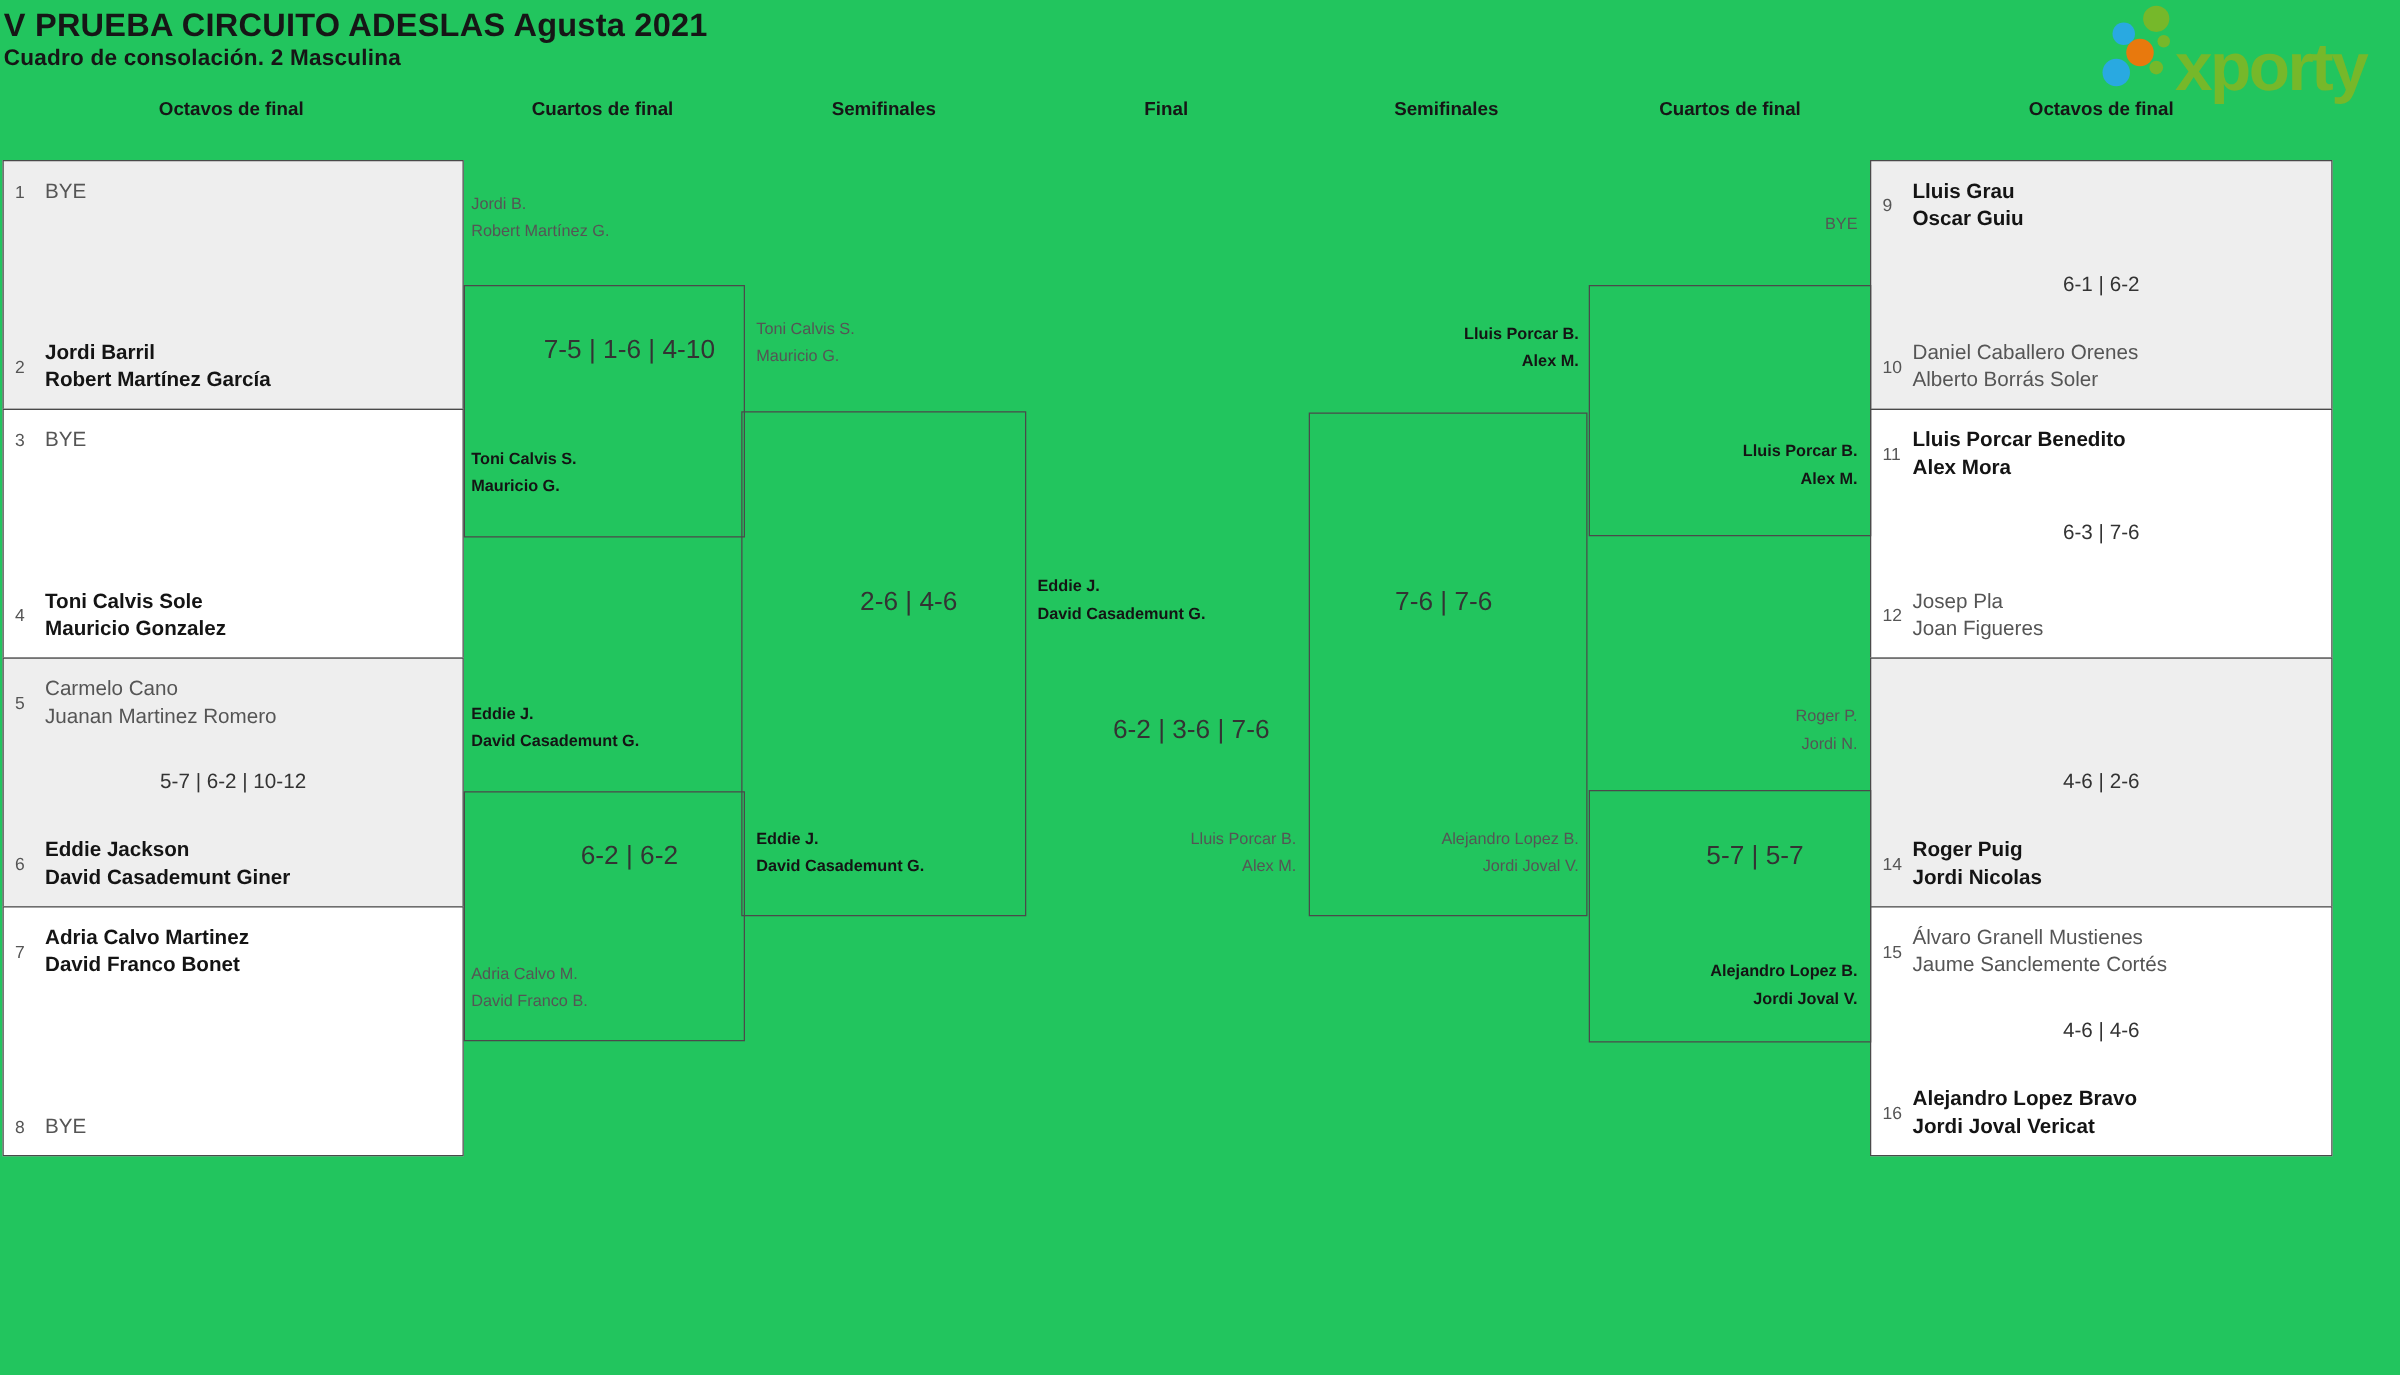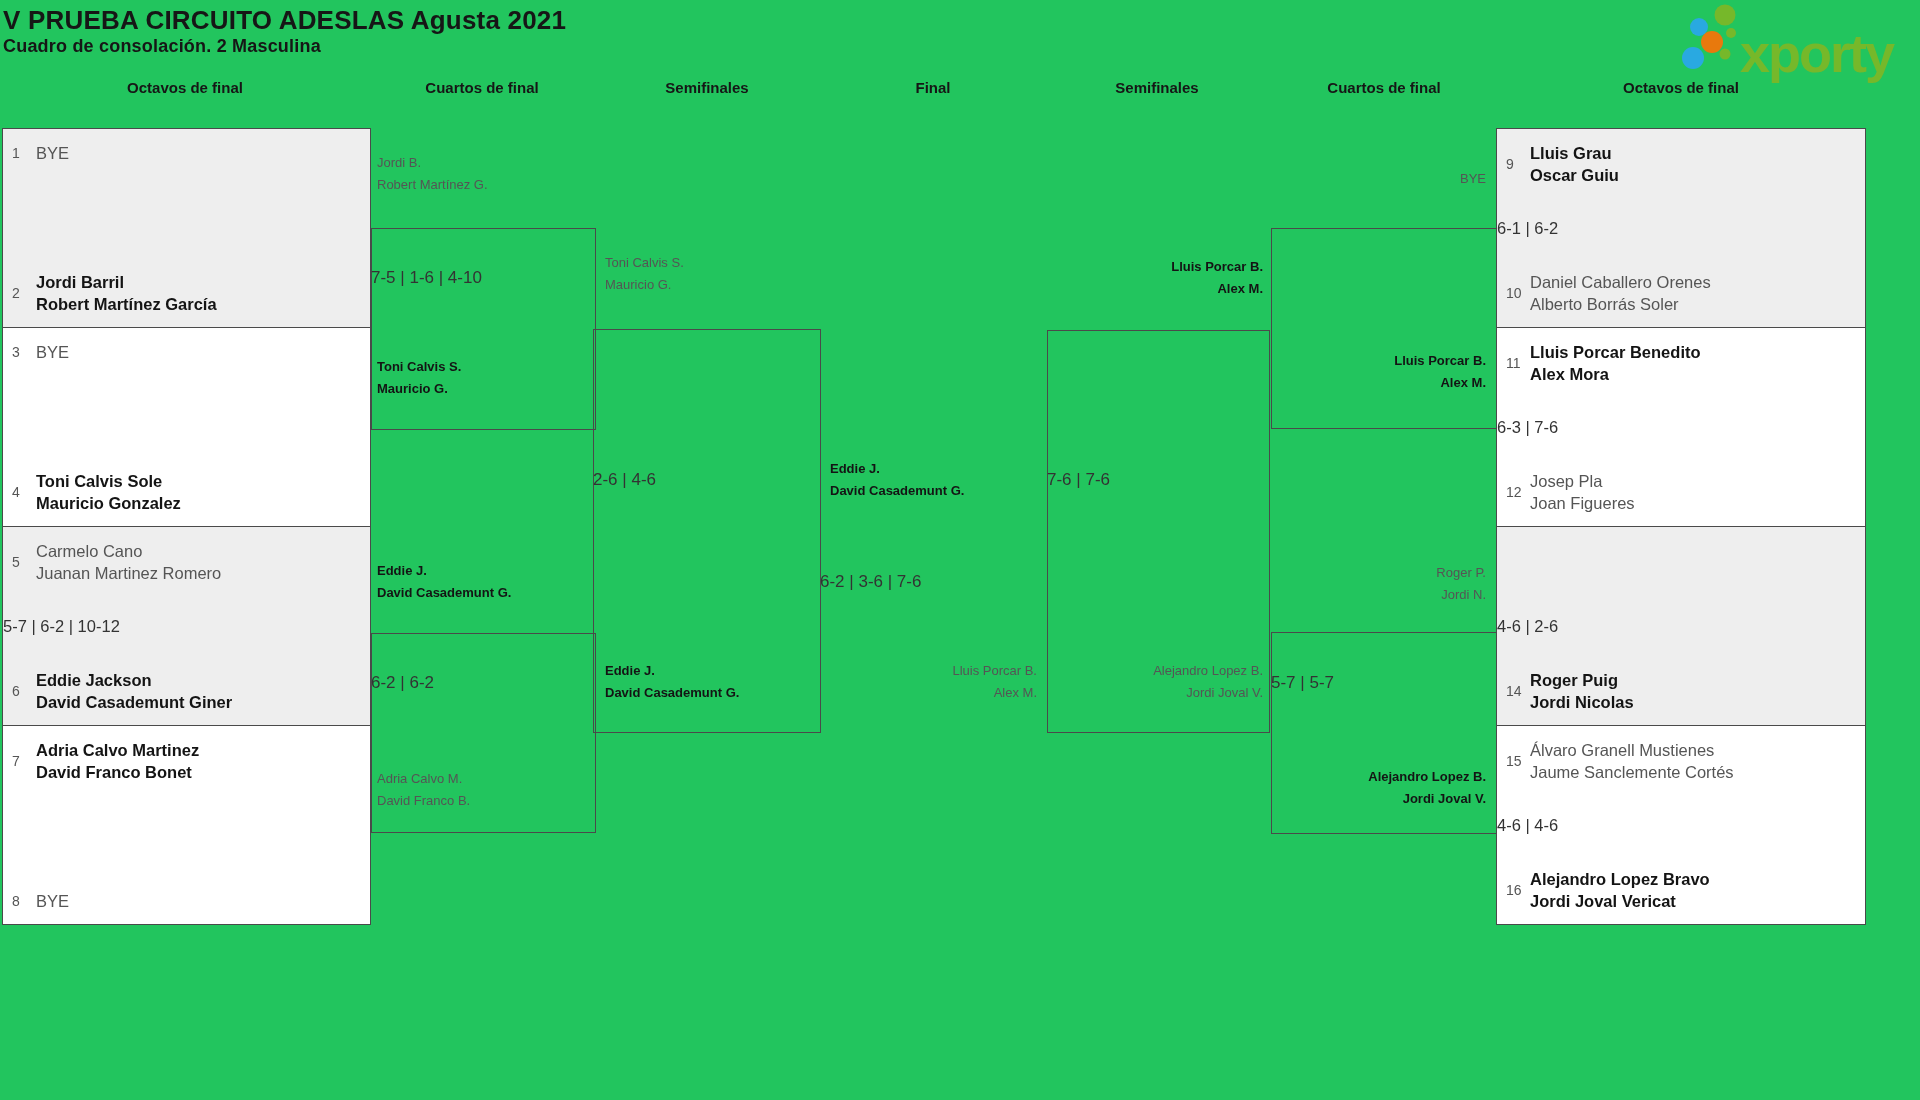--- a/index.html
+++ b/index.html
@@ -18,30 +18,30 @@
   .match-box + .match-box{margin-top:-1px;}
 
   .slot{position:absolute;left:0;right:0;display:flex;align-items:center;}
   .slot.top{top:13px;}
   .slot.bottom{bottom:12px;}
   .seed{flex:none;width:24px;margin-left:9px;font-size:14px;color:#555;}
   .names{font-size:16.5px;line-height:22px;color:#555;}
   .names .nl{display:block;}
   .names.win{font-weight:bold;color:#141414;}
   .box-score{position:absolute;left:0;right:0;top:50%;transform:translateY(-50%);
-             text-align:left;font-size:16.5px;color:#333;}
+             text-align:center;font-size:16.5px;color:#333;}
 
   .outline{position:absolute;border:1px solid #4a4a4a;box-sizing:border-box;background:transparent;}
 
   .adv-label{position:absolute;font-size:13px;line-height:22px;color:#555;width:230px;}
   .adv-label.win{font-weight:bold;color:#141414;}
   .adv-label.right{text-align:right;width:220px;}
   .adv-label .nl{display:block;}
 
-  .score-label{position:absolute;font-size:17px;color:#333;}
+  .score-label{position:absolute;text-align:center;font-size:21px;color:#333;padding-left:20px;}
 </style>
 </head>
 <body>
 
 <div class="canvas">
 
   <div class="hdr-title">V PRUEBA CIRCUITO ADESLAS Agusta 2021</div>
   <div class="hdr-sub">Cuadro de consolación. 2 Masculina</div>
 
   <div class="logo">

